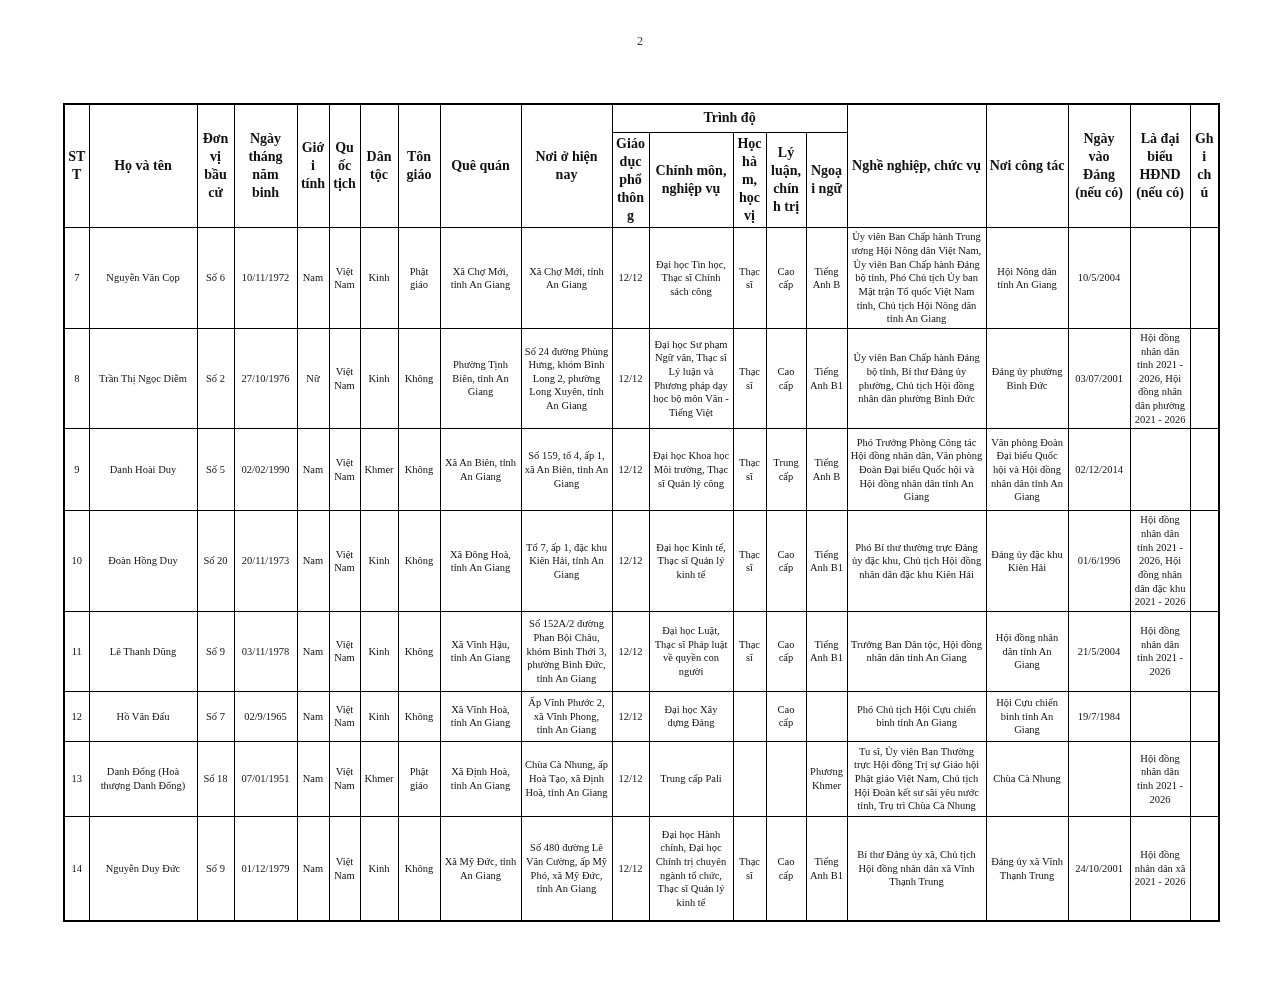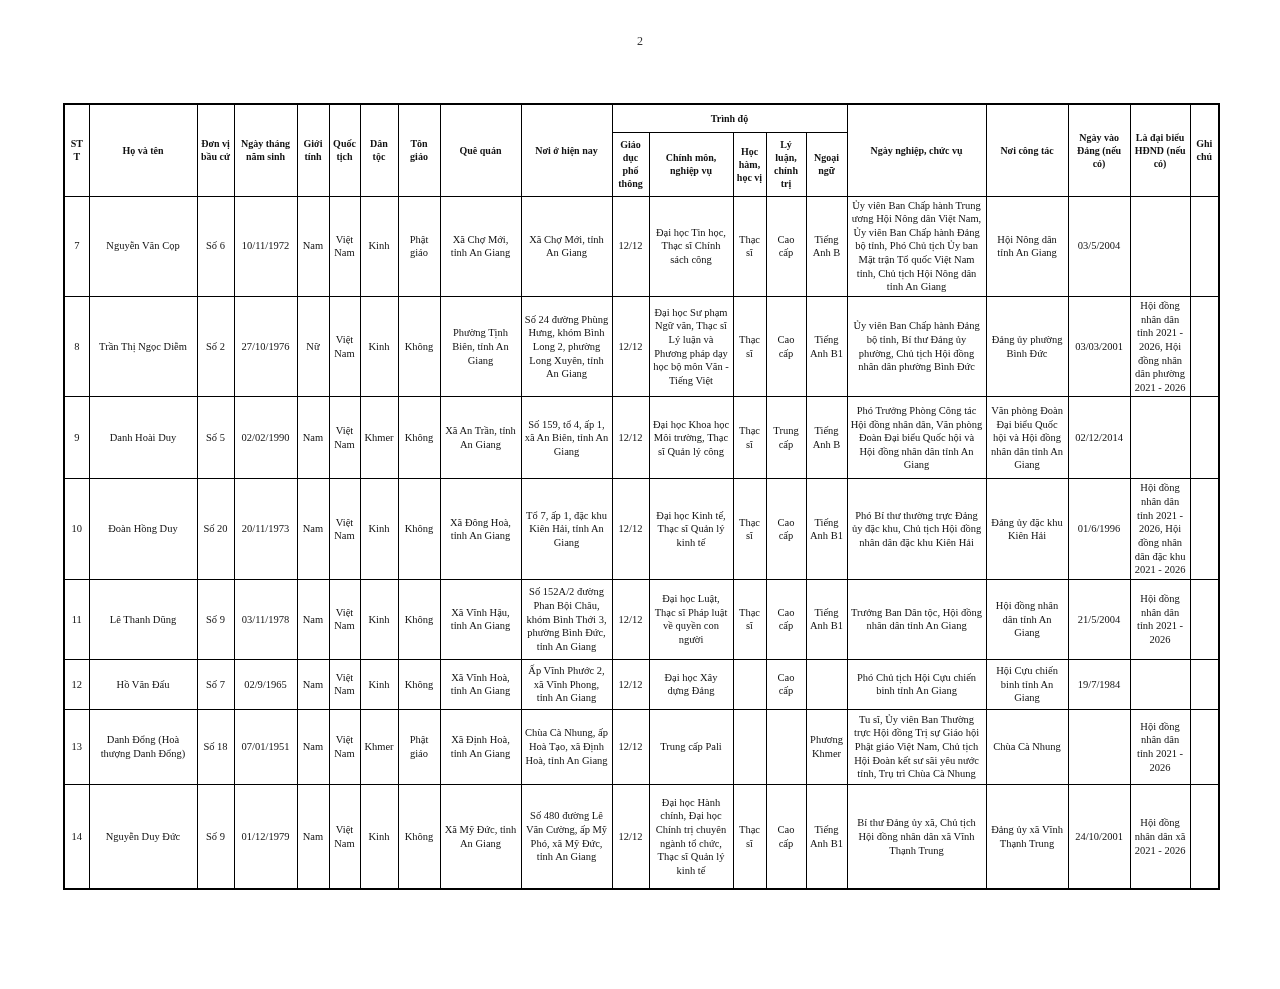--- a/index.html
+++ b/index.html
@@ -37,21 +37,21 @@
     text-align: center;
     vertical-align: middle;
     padding: 2px 3px;
     font-size: 10.5px;
     line-height: 1.3;
     overflow: hidden;
     word-wrap: break-word;
   }
   table.roster thead th {
     font-weight: bold;
-    font-size: 10px;
+    font-size: 14px;
   }
   tr.group-row th { height: 28px; }
   tr.sub-row th { height: 64px; font-family: Liberation Serif, serif; }
 </style>
 </head>
 <body>
 
 <div class="page-number">2</div>
 
 <div class="table-wrap">
@@ -76,29 +76,29 @@
       <col style="width:82px">
         <col style="width:62px">
         <col style="width:60px">
         <col style="width:29px">
     </colgroup>
     <thead>
       <tr class="group-row">
         <th rowspan="2">STT</th>
         <th rowspan="2">Họ và tên</th>
         <th rowspan="2">Đơn vị bầu cử</th>
-        <th rowspan="2">Ngày tháng năm sinh</th>
+        <th rowspan="2">Ngày tháng năm binh</th>
         <th rowspan="2">Giới tính</th>
         <th rowspan="2">Quốc tịch</th>
         <th rowspan="2">Dân tộc</th>
         <th rowspan="2">Tôn giáo</th>
         <th rowspan="2">Quê quán</th>
         <th rowspan="2">Nơi ở hiện nay</th>
         <th colspan="5">Trình độ</th>
-        <th rowspan="2">Ngày nghiệp, chức vụ</th>
+        <th rowspan="2">Nghề nghiệp, chức vụ</th>
         <th rowspan="2">Nơi công tác</th>
         <th rowspan="2">Ngày vào Đảng (nếu có)</th>
         <th rowspan="2">Là đại biểu HĐND (nếu có)</th>
         <th rowspan="2">Ghi chú</th>
       </tr>
       <tr class="sub-row">
         <th>Giáo dục phổ thông</th>
         <th>Chính môn, nghiệp vụ</th>
         <th>Học hàm, học vị</th>
         <th>Lý luận, chính trị</th>
@@ -117,21 +117,21 @@
           <td>Phật giáo</td>
           <td>Xã Chợ Mới, tỉnh An Giang</td>
           <td>Xã Chợ Mới, tỉnh An Giang</td>
           <td>12/12</td>
           <td>Đại học Tin học, Thạc sĩ Chính sách công</td>
           <td>Thạc sĩ</td>
           <td>Cao cấp</td>
           <td>Tiếng Anh B</td>
           <td>Ủy viên Ban Chấp hành Trung ương Hội Nông dân Việt Nam, Ủy viên Ban Chấp hành Đảng bộ tỉnh, Phó Chủ tịch Ủy ban Mặt trận Tổ quốc Việt Nam tỉnh, Chủ tịch Hội Nông dân tỉnh An Giang</td>
           <td>Hội Nông dân tỉnh An Giang</td>
-          <td>03/5/2004</td>
+          <td>10/5/2004</td>
           <td></td>
           <td></td>
         </tr>
         <tr style="height: 98px;">
           <td>8</td>
           <td>Trần Thị Ngọc Diễm</td>
           <td>Số 2</td>
           <td>27/10/1976</td>
           <td>Nữ</td>
           <td>Việt Nam</td>
@@ -139,34 +139,34 @@
           <td>Không</td>
           <td>Phường Tịnh Biên, tỉnh An Giang</td>
           <td>Số 24 đường Phùng Hưng, khóm Bình Long 2, phường Long Xuyên, tỉnh An Giang</td>
           <td>12/12</td>
           <td>Đại học Sư phạm Ngữ văn, Thạc sĩ Lý luận và Phương pháp dạy học bộ môn Văn - Tiếng Việt</td>
           <td>Thạc sĩ</td>
           <td>Cao cấp</td>
           <td>Tiếng Anh B1</td>
           <td>Ủy viên Ban Chấp hành Đảng bộ tỉnh, Bí thư Đảng ủy phường, Chủ tịch Hội đồng nhân dân phường Bình Đức</td>
           <td>Đảng ủy phường Bình Đức</td>
-          <td>03/03/2001</td>
+          <td>03/07/2001</td>
           <td>Hội đồng nhân dân tỉnh 2021 - 2026, Hội đồng nhân dân phường 2021 - 2026</td>
           <td></td>
         </tr>
         <tr style="height: 82px;">
           <td>9</td>
           <td>Danh Hoài Duy</td>
           <td>Số 5</td>
           <td>02/02/1990</td>
           <td>Nam</td>
           <td>Việt Nam</td>
           <td>Khmer</td>
           <td>Không</td>
-          <td>Xã An Trần, tỉnh An Giang</td>
+          <td>Xã An Biên, tỉnh An Giang</td>
           <td>Số 159, tổ 4, ấp 1, xã An Biên, tỉnh An Giang</td>
           <td>12/12</td>
           <td>Đại học Khoa học Môi trường, Thạc sĩ Quản lý công</td>
           <td>Thạc sĩ</td>
           <td>Trung cấp</td>
           <td>Tiếng Anh B</td>
           <td>Phó Trưởng Phòng Công tác Hội đồng nhân dân, Văn phòng Đoàn Đại biểu Quốc hội và Hội đồng nhân dân tỉnh An Giang</td>
           <td>Văn phòng Đoàn Đại biểu Quốc hội và Hội đồng nhân dân tỉnh An Giang</td>
           <td>02/12/2014</td>
           <td></td>

